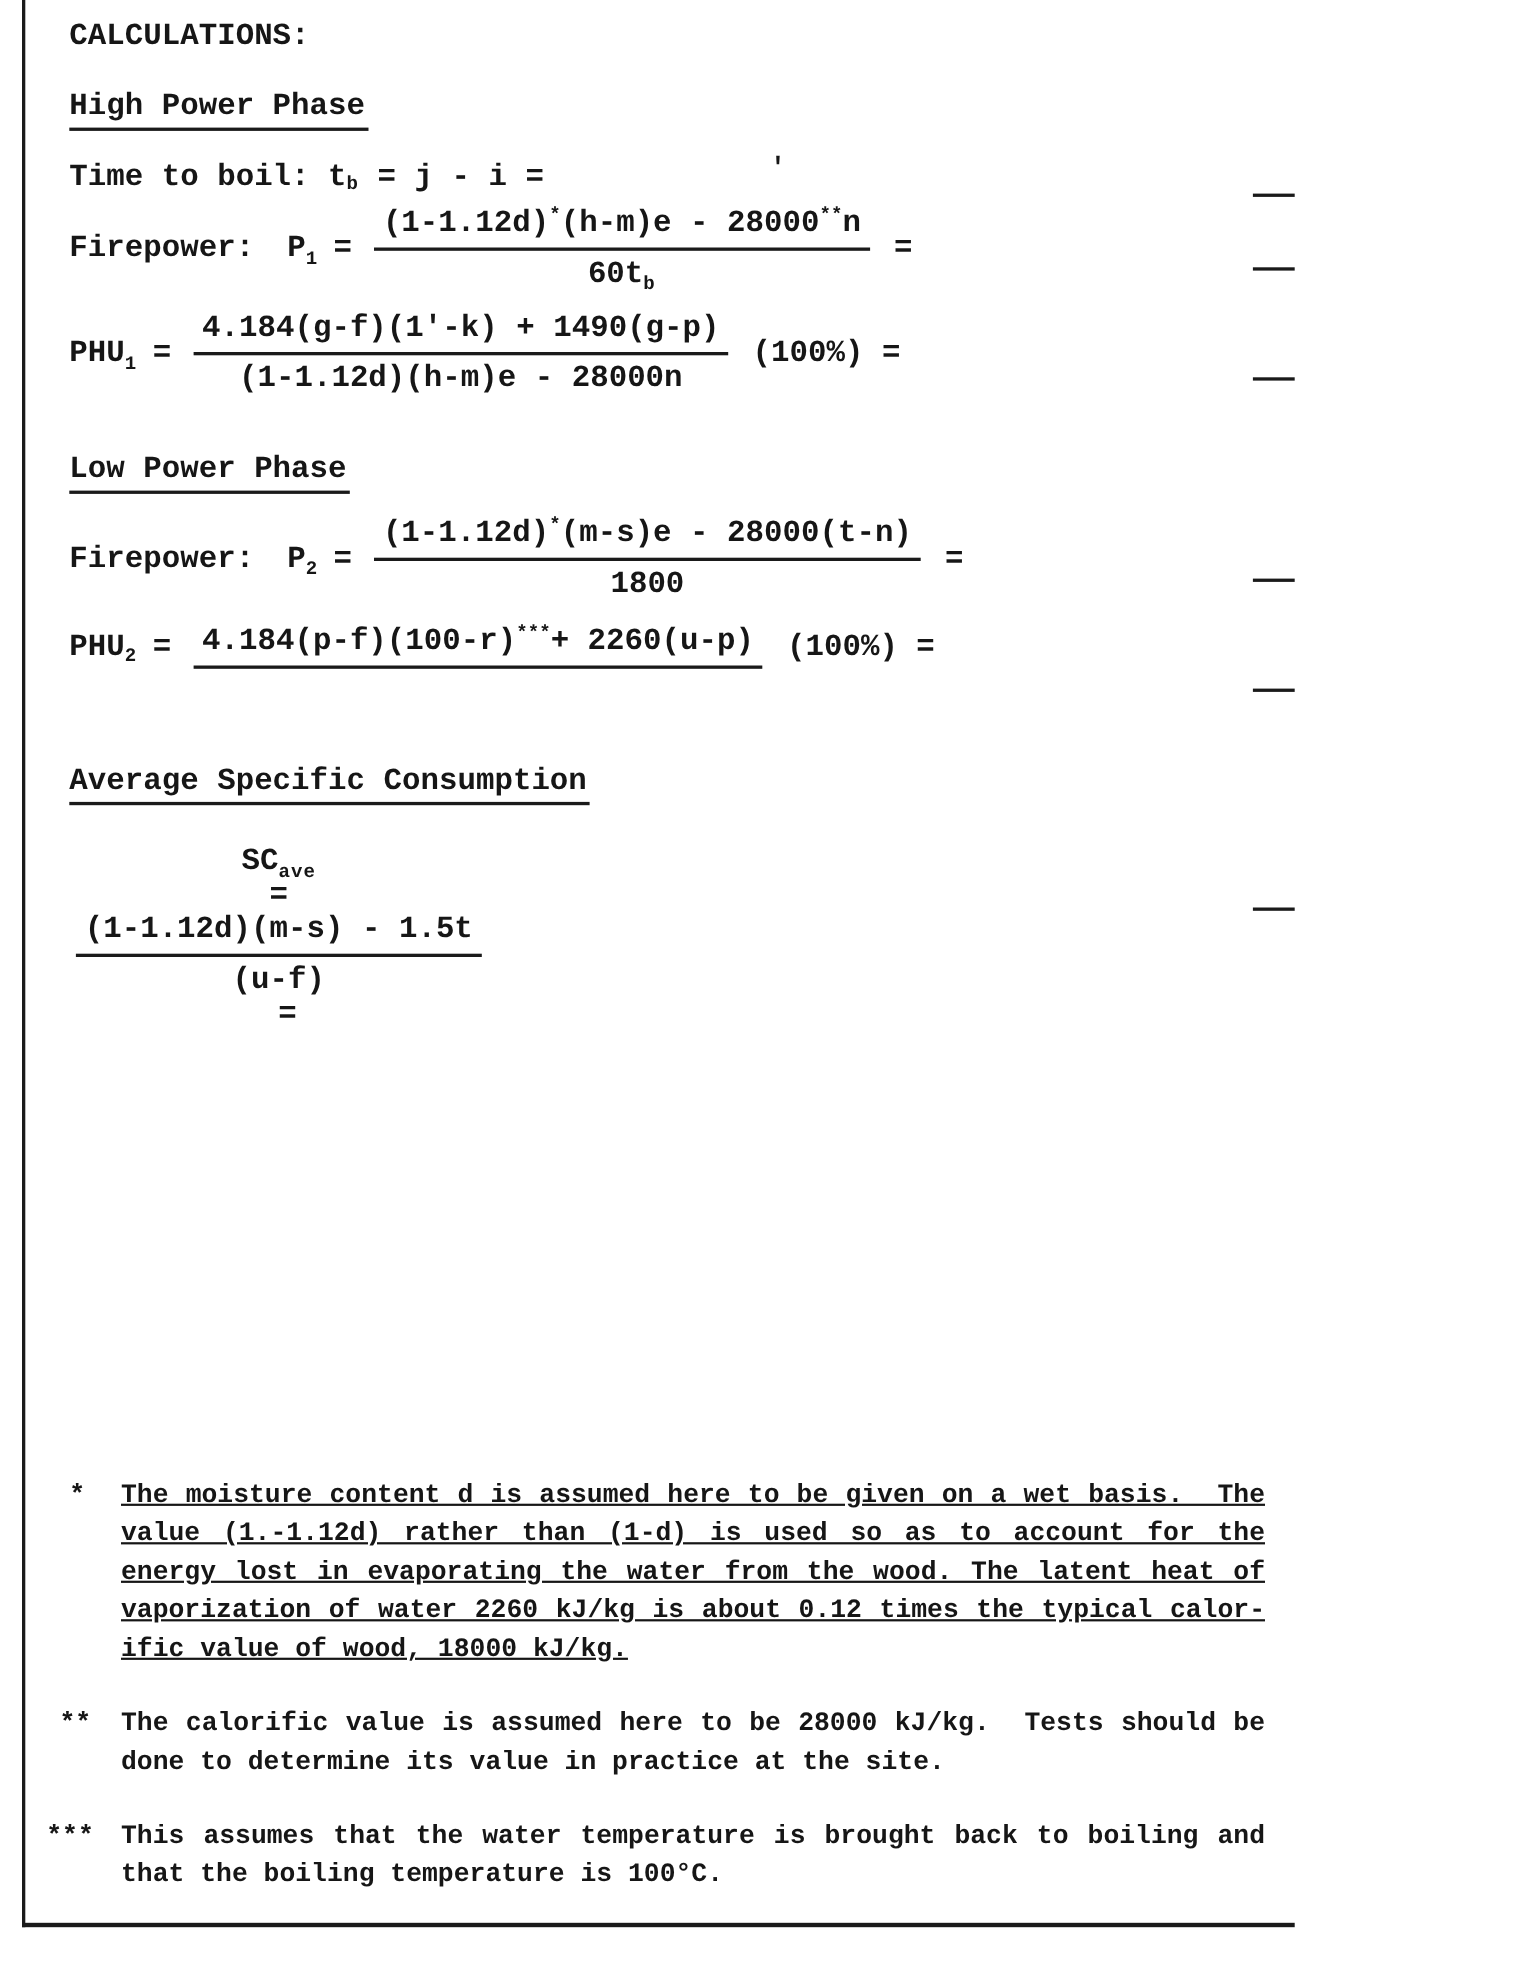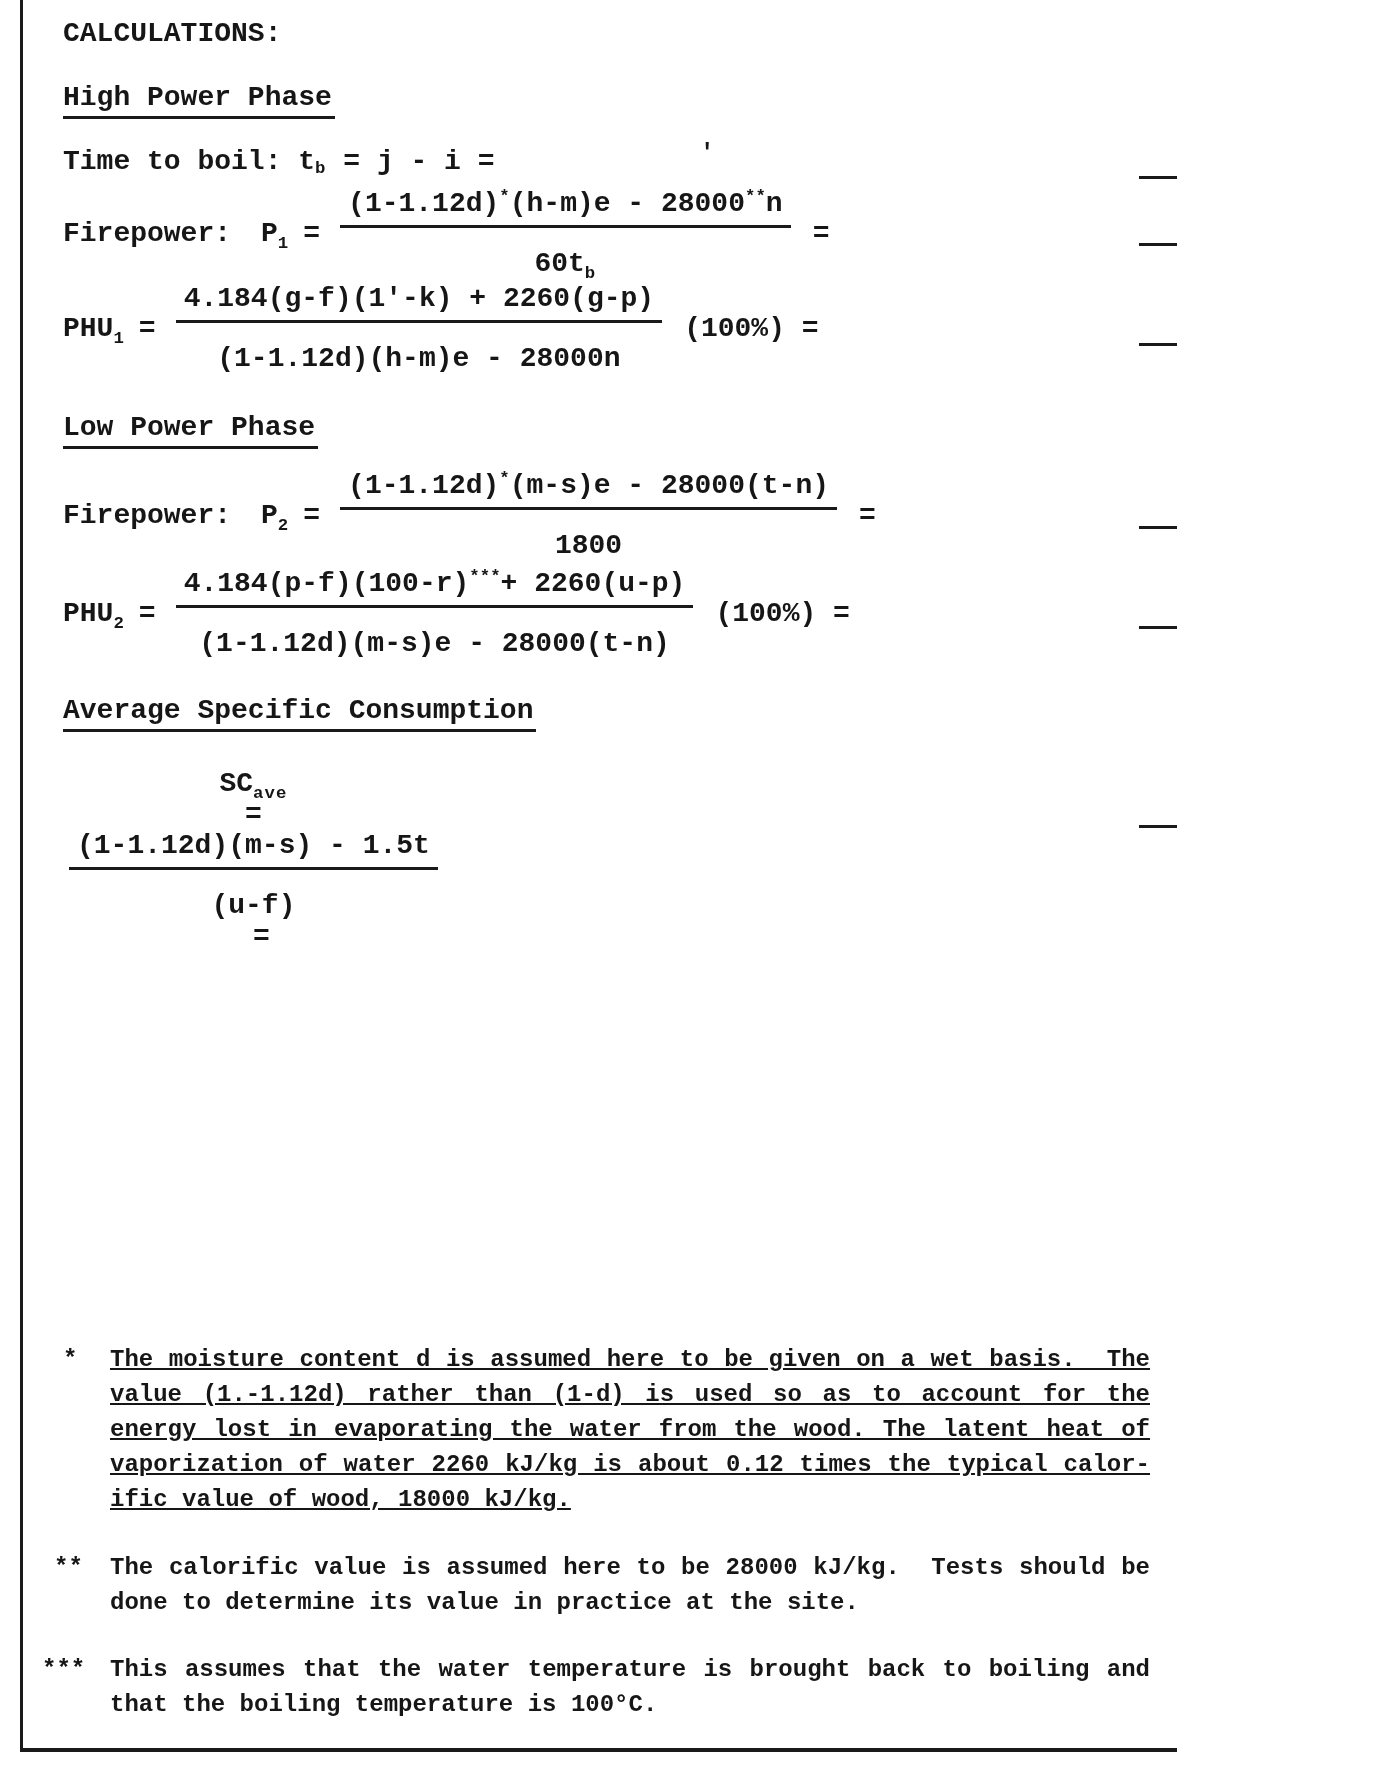--- a/index.html
+++ b/index.html
@@ -16,21 +16,21 @@
   }
   .abs { position:absolute; }
   .main { font-size:28px; white-space:pre; }
   .heading {
     font-size:28px; white-space:pre; display:inline-block;
     border-bottom:3px solid #1a1a1a; padding:0 3px 3px 0;
   }
   .frow { display:flex; align-items:center; white-space:pre; }
   .frac { display:inline-flex; flex-direction:column; align-items:center; text-align:center; margin:0 6px; }
   .frac .num { padding:0 8px 6px 8px; border-bottom:3px solid #1a1a1a; }
-  .frac .den { padding-top:20px; }
+  .frac .den { padding-top:6px; }
   .lbl { margin-right:30px;text-align:center; }
   .eq  { margin:0 14px; }
   .tail{ margin-left:16px; }
   sub.s { font-size:0.62em; vertical-align:baseline; position:relative; top:0.38em; letter-spacing:1px; }
   sup.s { font-size:0.62em; vertical-align:baseline; position:relative; top:-0.55em; }
   .blank { position:absolute; left:1139px; width:168px; height:3px; background:#1a1a1a; }
   .fn-marker { font-size:24px; line-height:35px; white-space:pre; }
   .fn-text { position:absolute; left:110px; width:1040px; }
   .fn-line { font-size:24px; line-height:35px; white-space:pre-wrap; }
   .fn-line.just { text-align:justify; text-align-last:justify; }
@@ -63,21 +63,21 @@
       <span class="num"><span>(1-1.12d)</span><sup class="s">*</sup><span>(h-m)e - 28000</span><sup class="s">**</sup><span>n</span></span>
       <span class="den"><span>60t</span><sub class="s">b</sub></span>
     </span>
     <span class="tail">=</span>
   </div>
 
   <div class="abs frow main" style="left:63px; top:283px;">
     <span><span>PHU</span><sub class="s">1</sub></span>
     <span class="eq">=</span>
     <span class="frac">
-      <span class="num">4.184(g-f)(1'-k) + 2260(g-p)</span>
+      <span class="num">4.184(g-f)(1'-k) + 1490(g-p)</span>
       <span class="den">(1-1.12d)(h-m)e - 28000n</span>
     </span>
     <span class="tail">(100%) =</span>
   </div>
 
   <div class="abs" style="left:63px; top:412px;">
     <span class="heading">Low Power Phase</span>
   </div>
 
   <div class="abs frow main" style="left:63px; top:470px;">
@@ -89,21 +89,20 @@
       <span class="den">1800</span>
     </span>
     <span class="tail">=</span>
   </div>
 
   <div class="abs frow main" style="left:63px; top:568px;">
     <span><span>PHU</span><sub class="s">2</sub></span>
     <span class="eq">=</span>
     <span class="frac">
       <span class="num"><span>4.184(p-f)(100-r)</span><sup class="s">***</sup><span>+ 2260(u-p)</span></span>
-      <span class="den">(1-1.12d)(m-s)e - 28000(t-n)</span>
     </span>
     <span class="tail">(100%) =</span>
   </div>
 
   <div class="abs" style="left:63px; top:695px;">
     <span class="heading">Average Specific Consumption</span>
   </div>
 
   <div class="abs frow main" style="left:63px; top:768px;flex-direction:column;">
     <span><span>SC</span><sub class="s">ave</sub></span>

